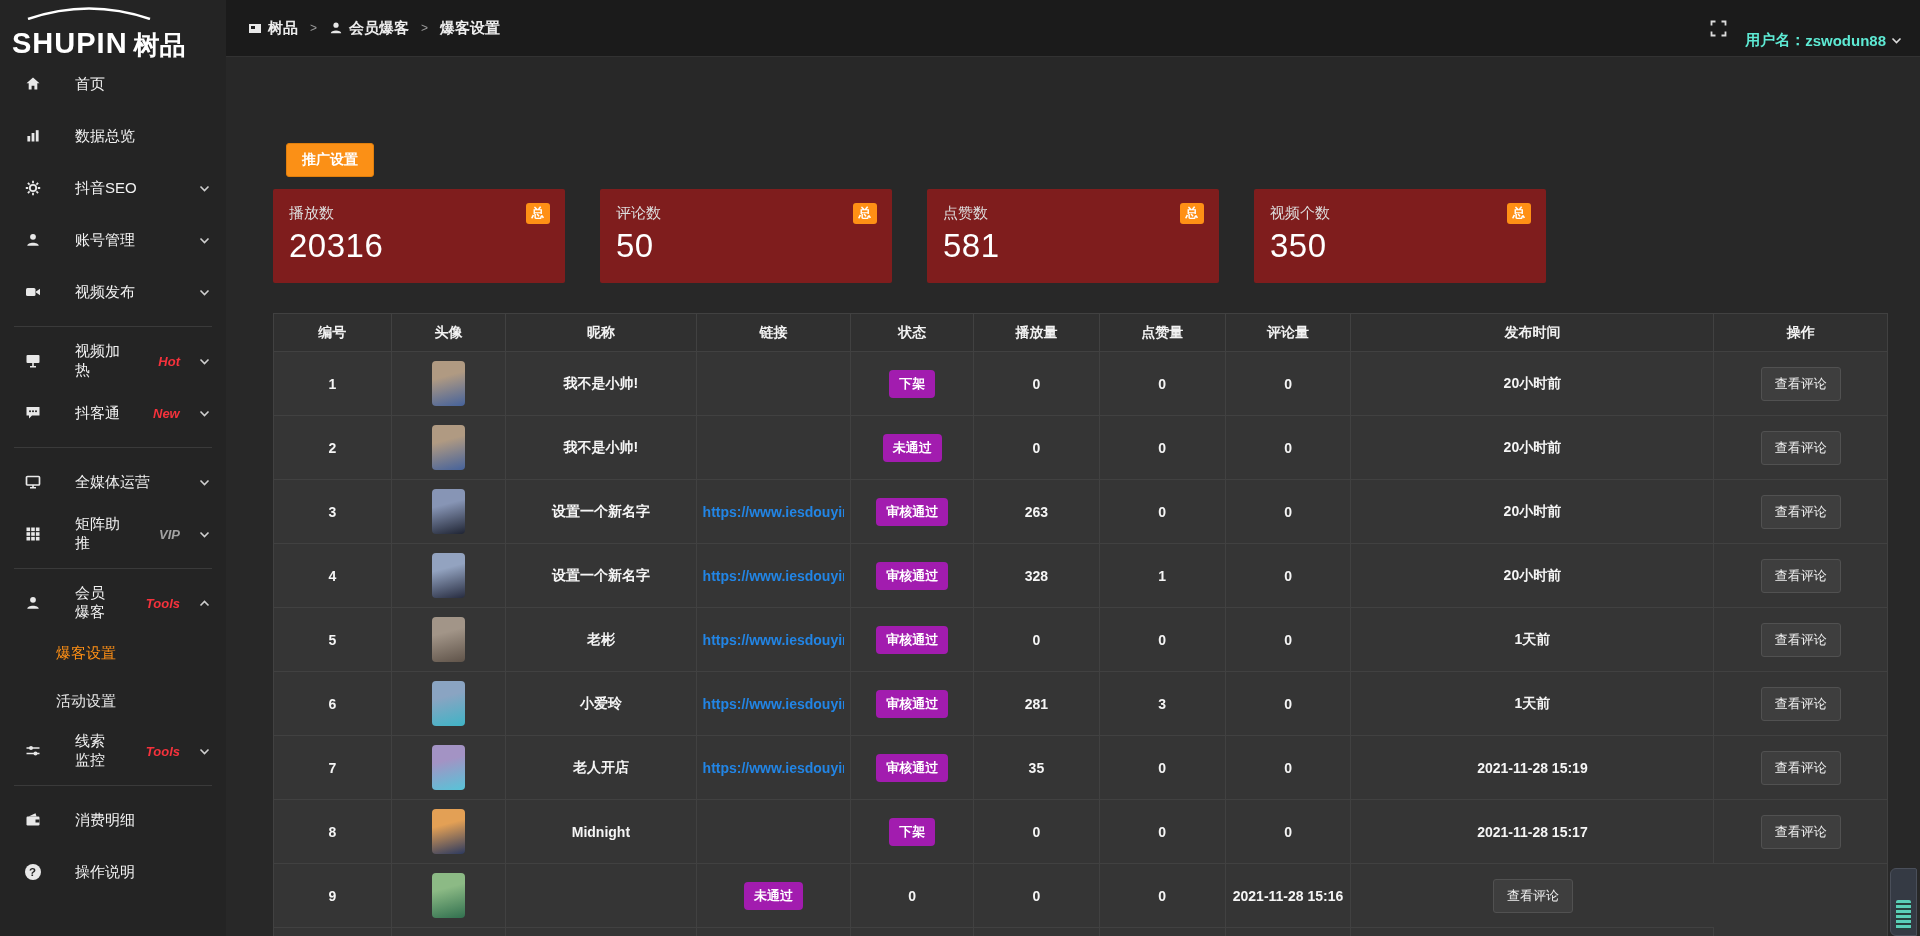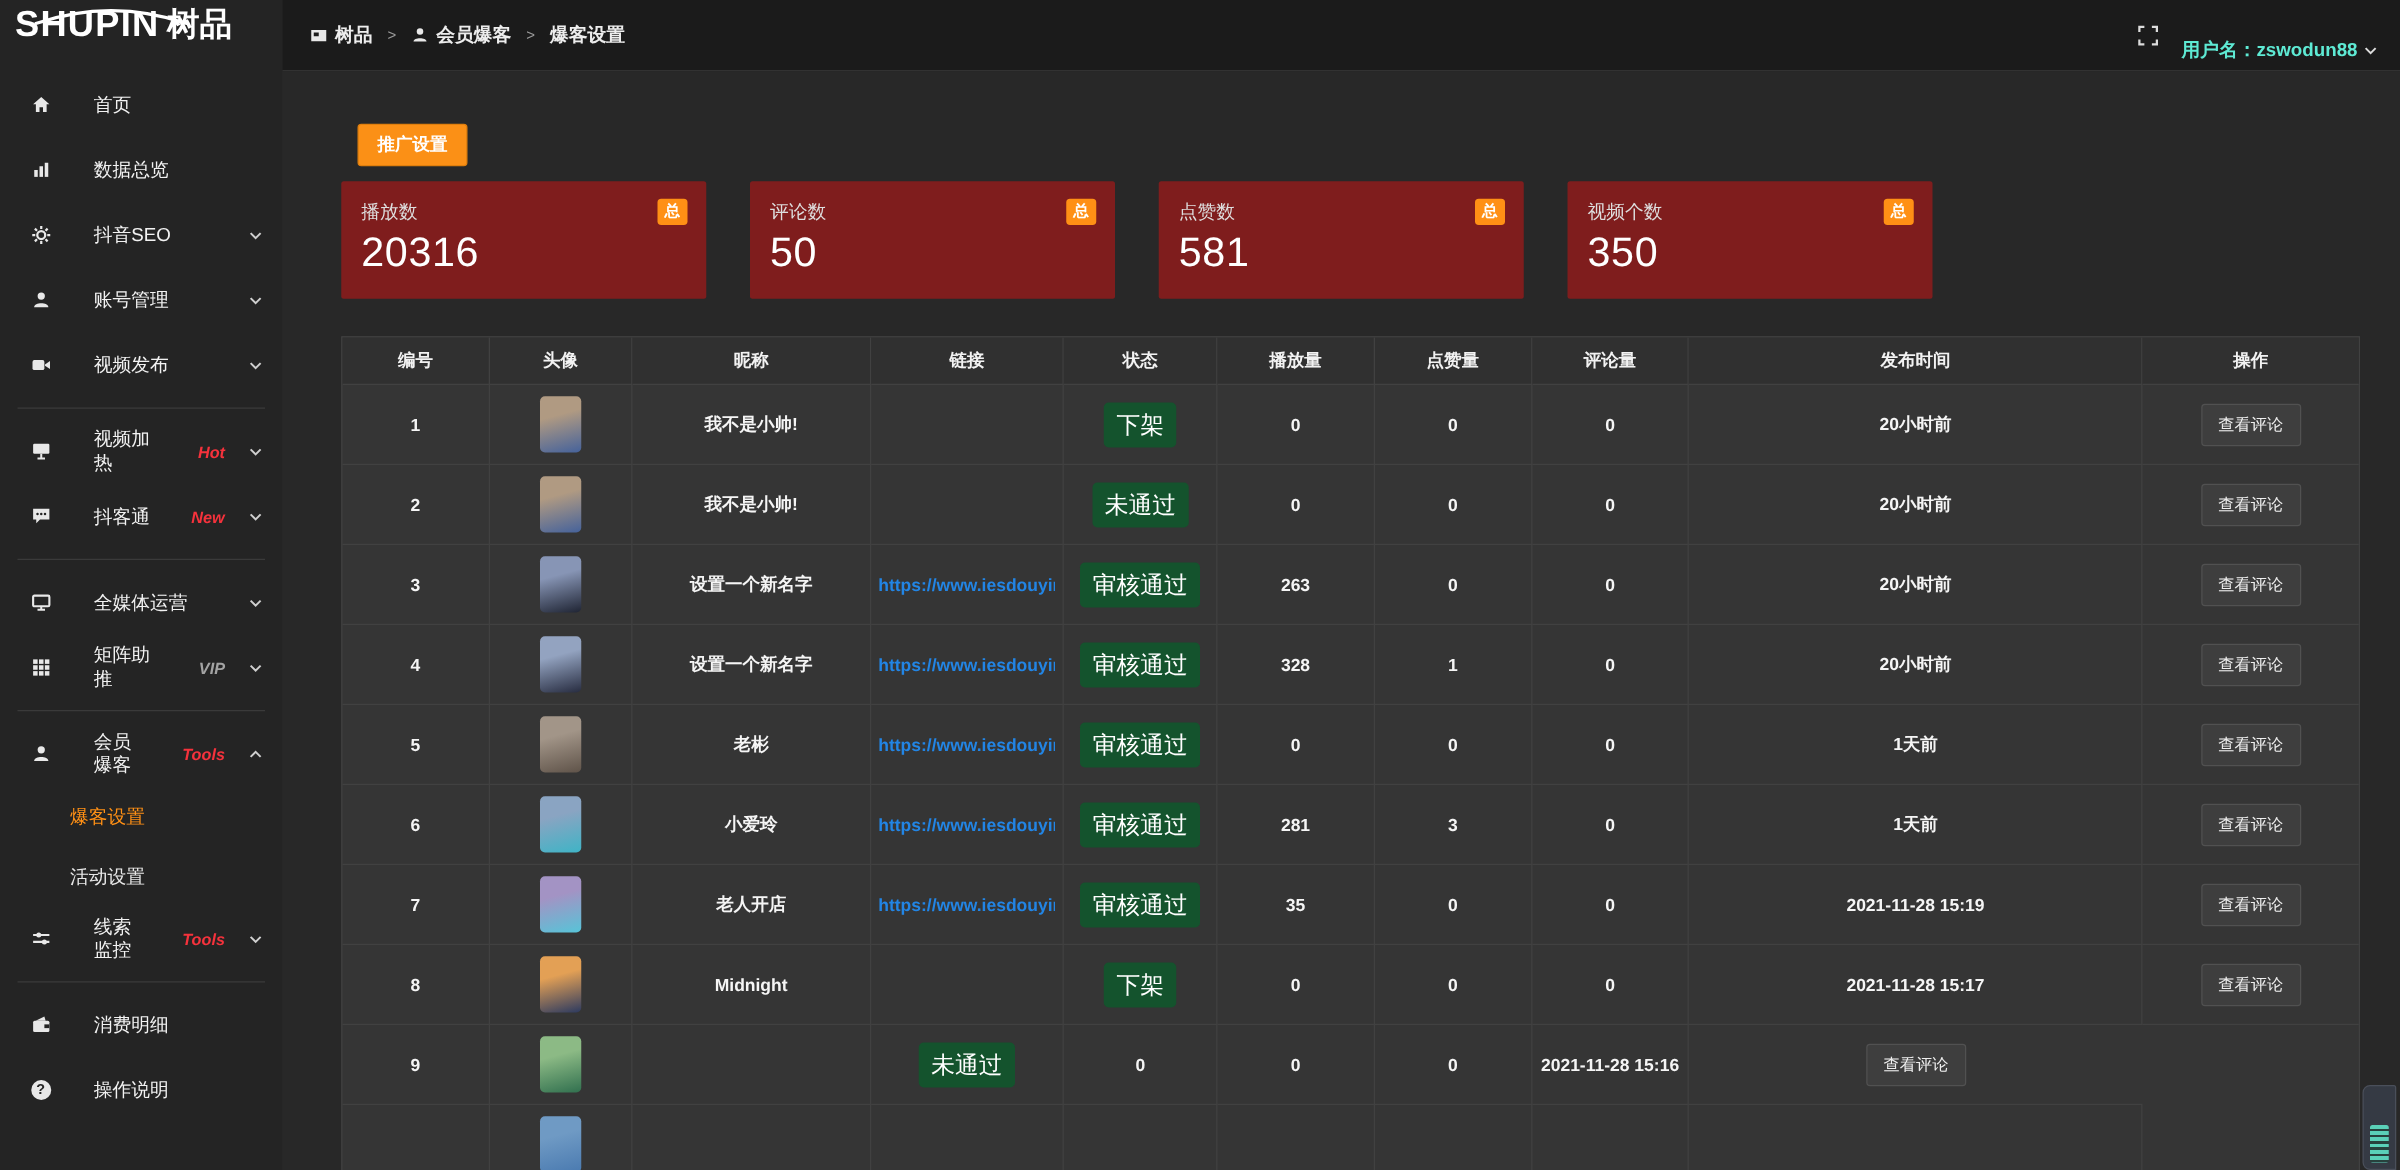--- a/index.html
+++ b/index.html
@@ -6,21 +6,21 @@
   html,body { width:1920px; height:936px; overflow:hidden; }
   body {
     font-family:"Liberation Sans","DejaVu Sans",sans-serif;
     background:#282828; color:#f0f0f0;
     position:relative;
   }
   .app { display:flex; width:100%; height:100%; }
 
   
   .sidebar { width:226px; min-width:226px; background:#242424; height:100%; padding-top:6px; }
-  .logo { height:52px; display:flex; align-items:flex-start; padding-left:12px; position:relative; }
+  .logo { height:52px; display:flex; align-items:flex-end; padding-left:12px; position:relative; }
   .logo-en { font-size:29px; font-weight:800; letter-spacing:1px; color:#fff; line-height:1; }
   .logo-cn { font-size:26px; font-weight:800; color:#fff; margin-left:6px; line-height:1; }
   .logo-arc { position:absolute; left:14px; top:1px; }
   .nav-item { height:52px; display:flex; align-items:center; padding:0 16px 0 24px; cursor:pointer; position:relative;gap:19px; }
   .nav-ico { width:17px; height:17px; display:inline-flex; align-items:center; justify-content:center; margin-right:15px; flex:none; }
   .nav-label { font-size:15px; color:#f2f2f2; }
   .nav-badge { font-size:13px; font-weight:700; font-style:italic; margin-left:14px; }
   .nav-badge.red { color:#f5323c; }
   .nav-badge.gold { color:#a3a3a3; }
   .chev { margin-left:auto; display:flex; align-items:center; }
@@ -38,40 +38,40 @@
   .crumb.current { cursor:default; }
   .b-sep { color:#9a9a9a; font-size:12px; margin:0 12px; }
   .topbar-right { display:flex; align-items:center; gap:18px; }
   .fullscreen-btn { display:flex; align-items:center; cursor:pointer; }
   .user-wrap { display:flex; align-items:center; font-size:15px; font-weight:700; color:#5eead4; cursor:pointer;margin-top:24px; }
 
   
   .content { flex:1; padding:42px 32px 0 47px; background:#282828; overflow:hidden; }
   .btn-promo { background:#fb9016; border:1px solid #e07f0d; color:#fff; font-size:14px; font-weight:700;
                padding:7px 15px; border-radius:3px; cursor:pointer; margin-left:13px;
-               font-family:"Liberation Sans","DejaVu Sans",sans-serif; }
+               font-family:"Liberation Sans","DejaVu Sans",sans-serif;margin-top:44px; }
   .cards { display:flex; gap:35px; margin-top:12px; }
   .card { width:292px; height:94px; background:#7f1d1d; border-radius:2px; position:relative; padding:15px 16px; }
   .card-label { font-size:15px; color:#dedede; }
   .card-value { font-size:33px; font-weight:500; color:#fff; margin-top:4px; letter-spacing:.5px; }
   .card-badge { position:absolute; top:14px; right:15px; background:#ff9015; color:#fff; font-size:12.5px;
                 font-weight:700; padding:2px 6px; border-radius:3px; }
 
   
   .table { margin-top:30px; border:1px solid #414141; background:#353535; }
   .thead-row, .trow { display:grid; grid-template-columns:7.3% 7.1% 11.8% 9.6% 7.6% 7.8% 7.8% 7.8% 22.5% 10.7%; align-items:stretch; }
   .th { background:#303030; height:38px; display:flex; align-items:center; justify-content:center;
         font-size:14px; font-weight:700; color:#f2f2f2; border-right:1px solid #414141; border-bottom:1px solid #414141; }
   .th:last-child { border-right:none; }
   .td { min-height:64px; display:flex; align-items:center; justify-content:center; font-size:14px; font-weight:600;
         color:#f5f5f5; border-right:1px solid #414141; border-bottom:1px solid #414141; padding:0 6px; overflow:hidden; }
   .td:last-child { border-right:none; }
   .avatar { width:33px; height:45px; border-radius:4px; display:block; }
   .link { color:#2285e5; font-size:14px; font-weight:600; text-decoration:none; white-space:nowrap; overflow:hidden; max-width:100%; cursor:pointer; }
-  .badge-status { background:#14532d; color:#fff; font-size:19px; font-weight:400; padding:5px 10px; border-radius:4px; white-space:nowrap; }
+  .badge-status { background:#a21caf; color:#fff; font-size:13px; font-weight:700; padding:5px 10px; border-radius:4px; white-space:nowrap; }
   .btn-view { background:#3e3e3e; border:1px solid #515151; color:#efefef; font-size:13px; padding:7px 13px;
               border-radius:3px; cursor:pointer; white-space:nowrap; font-family:"Liberation Sans","DejaVu Sans",sans-serif; }
   .c-time { white-space:nowrap; }
 
   
   .float-widget { position:absolute; right:3px; bottom:0; width:27px; height:68px; background:#353a44;
                   border:1px solid #4a4f5a; border-radius:6px 2px 0 6px; cursor:pointer; overflow:hidden; }
   .float-stripes { position:absolute; left:5px; right:5px; bottom:5px; height:30px; border-radius:2px;
                    background:repeating-linear-gradient(to bottom,#5ad0b8 0 3px,#27413d 3px 5px); }
 

